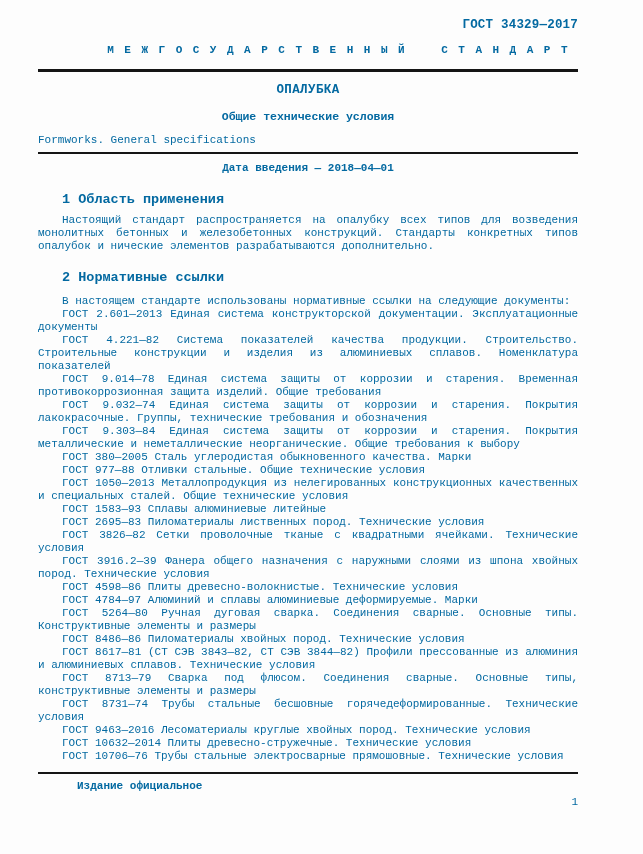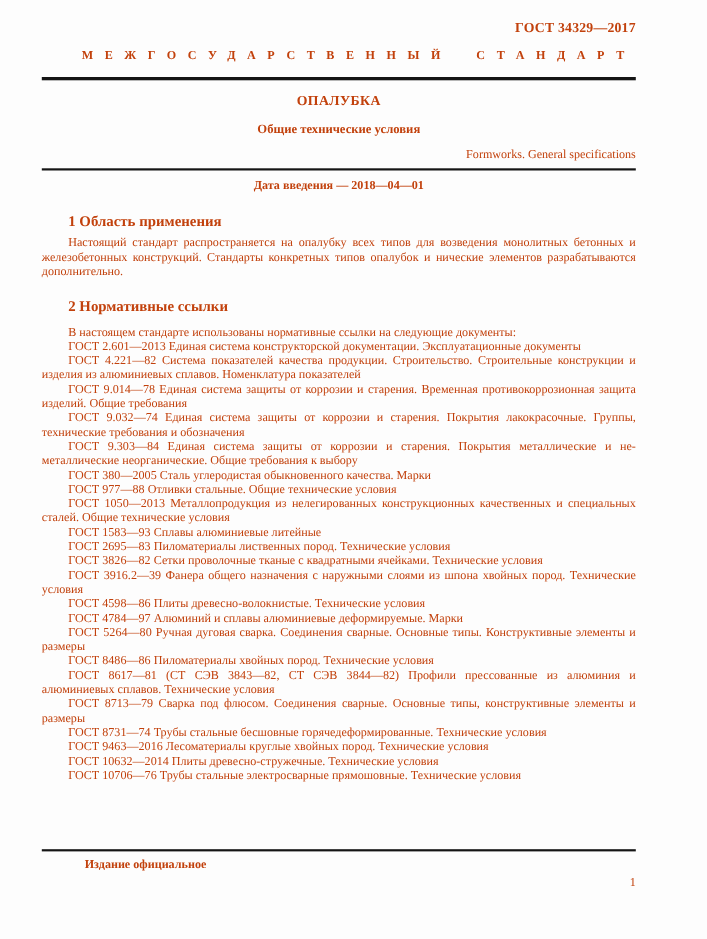--- a/index.html
+++ b/index.html
@@ -5,22 +5,22 @@
   html, body {
     margin: 0;
     padding: 0;
     background: #ffffff;
   }
   .page {
     position: relative;
     width: 643px;
     height: 854px;
     background: #fdfdfd;
-    font-family: Liberation Serif, serif;
-    color: #c2410c;
+    font-family: Liberation Mono, monospace;
+    color: #0369a1;
     overflow: hidden;
     box-sizing: border-box;
   }
   .content {
     position: absolute;
     left: 38px;
     top: 0;
     width: 540px;
   }
   .doc-number {
@@ -53,21 +53,21 @@
     letter-spacing: 0.4px;
   }
   .doc-subtitle {
     margin-top: 13px;
     text-align: center;
     font-size: 11.5px;
     font-weight: bold;
   }
   .doc-title-en {
     margin-top: 11px;
-    text-align: right;
+    text-align: left;
     font-size: 11px;
   }
   .rule-thin {
     margin-top: 6px;
     height: 2px;
     background: #151515;
   }
   .effective-date {
     margin-top: 8px;
     text-align: center;

